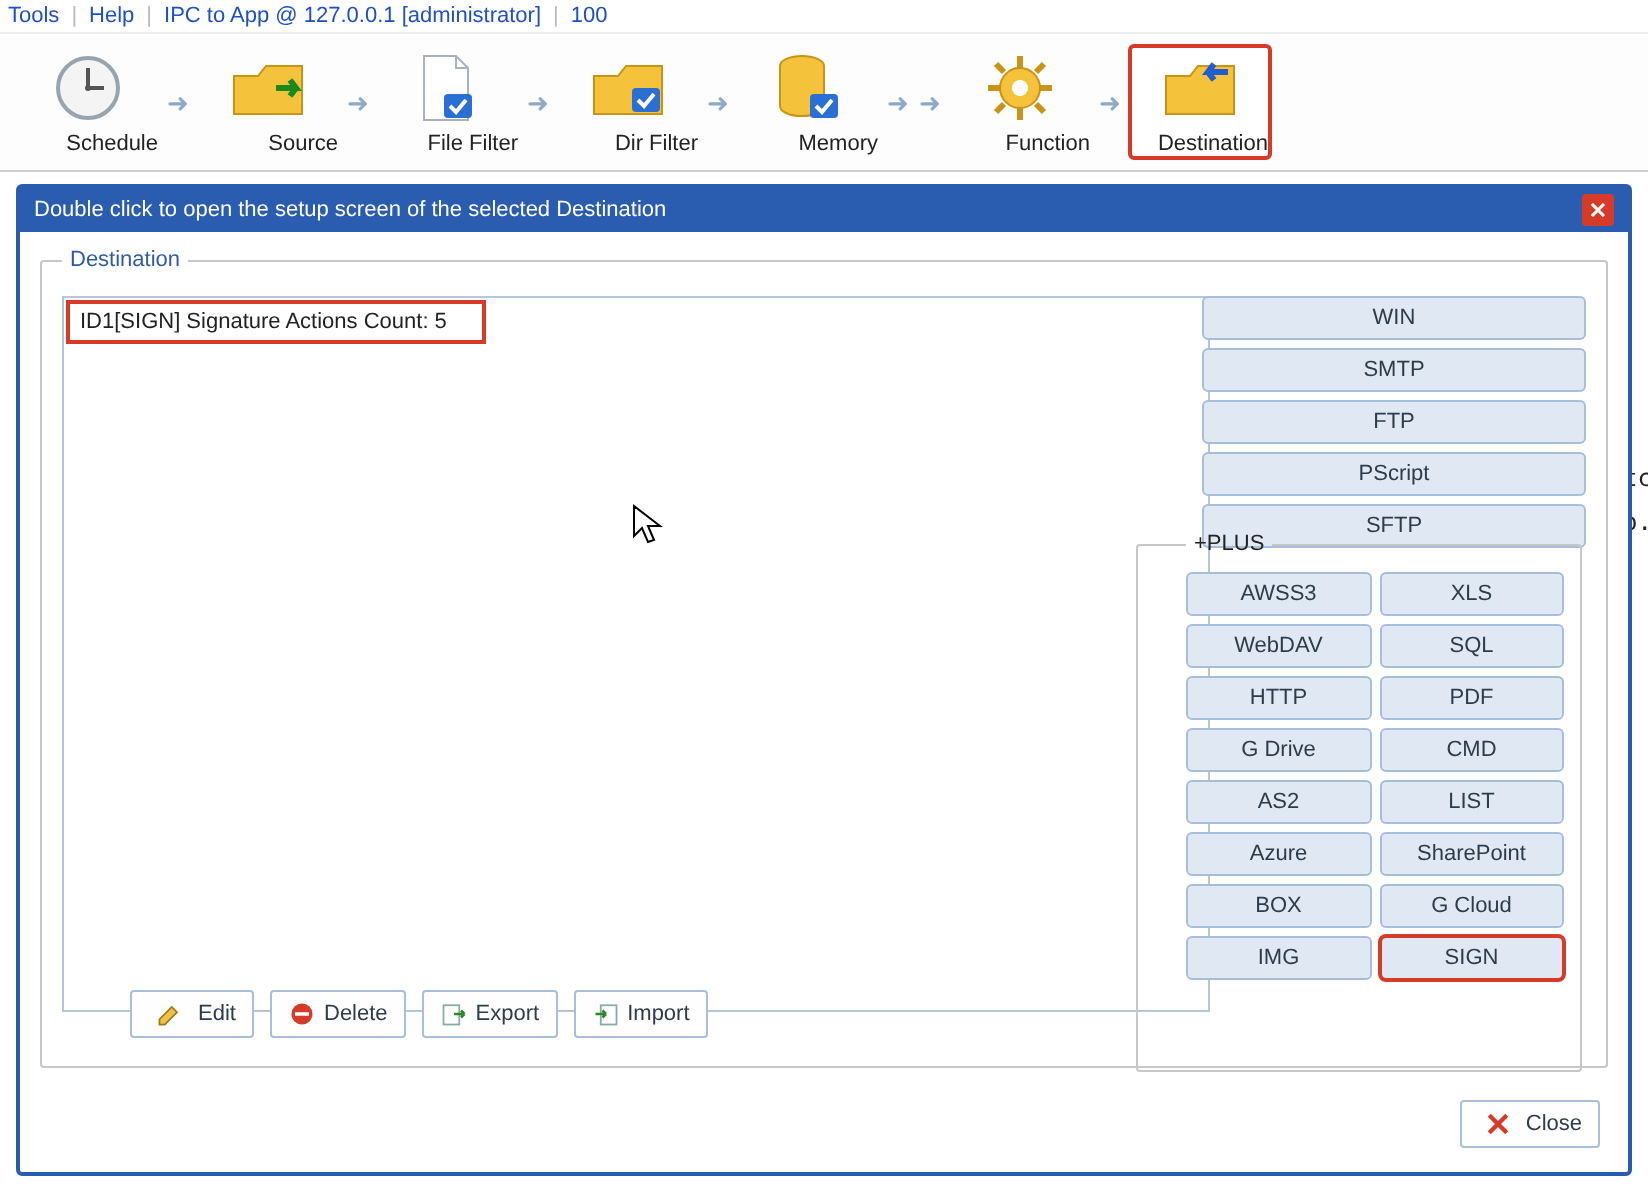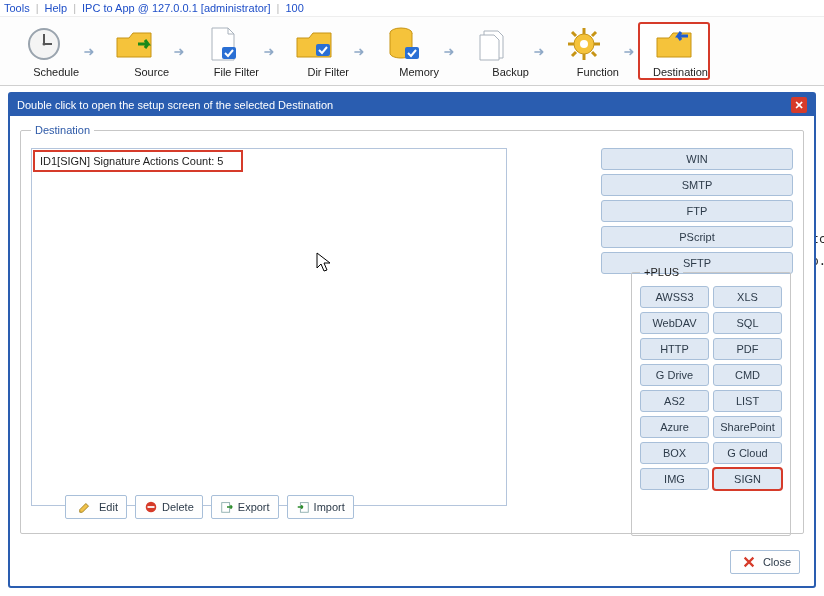--- a/index.html
+++ b/index.html
@@ -12,23 +12,23 @@
   .tb-icon { width:48px; height:40px; margin:0 auto 2px auto; display:flex; align-items:center; justify-content:center;}
   .tb-label { color:#222; font-size:11px;}
   .arrow { color:#8fa9c7; font-size:13px; width:14px; text-align:center;}
   svg { display:block; margin:auto;}
   .panel { margin:6px 8px; border:2px solid #2a5db0; border-radius:3px; height:496px; position:relative; background:#fff;}
   .panel-title { background:#2a5db0; color:#fff; font-size:11px; padding:3px 7px; display:flex; justify-content:space-between; align-items:center;gap:34px;}
   .panel-close { width:16px;height:16px;background:#d63b2a;border-radius:2px;display:flex;align-items:center;justify-content:center;color:#fff;font-weight:bold;font-size:11px;cursor:default;}
   .panel-body { position:absolute; top:22px; left:0; right:0; bottom:0; padding:8px;}
   fieldset.dest { border:1px solid #c7c7c7; border-radius:2px; padding:8px 10px 10px 10px; height:410px; position:relative;}
   fieldset.dest legend { font-size:11px; color:#2e5aa8; padding:0 4px;}
-  fieldset.plus { border:1px solid #c7c7c7; border-radius:2px; padding:8px 8px 8px 8px; position:absolute; right:10px; top:130px; width:160px; height:270px;}
+  fieldset.plus { border:1px solid #c7c7c7; border-radius:2px; padding:8px 8px 8px 24px; position:absolute; right:10px; top:130px; width:223px; height:270px;}
   fieldset.plus legend { font-size:11px; color:#222; padding:0 4px;}
-  .list-area { border:1px solid #b4c5dc; width:476px; height:358px; background:#fff; position:absolute; left:10px; top:12px;}
+  .list-area { border:1px solid #b4c5dc; width:574px; height:358px; background:#fff; position:absolute; left:10px; top:12px;}
   .list-row { border:2px solid #d63b2a; margin:1px; padding:3px 5px; background:#fff; color:#222; font-size:11px; width:210px;}
   .side-btns { position:absolute; right:10px; top:12px; width:192px; display:grid; grid-template-columns:1fr; gap:4px;}
   .pbtn { background:#dfe8f3; border:1px solid #a8bfd9; border-radius:3px; height:22px; display:flex; align-items:center; justify-content:center; font-size:11px; color:#2d3b4a; cursor:default;}
   .pbtn.highlight { outline:2px solid #d63b2a; outline-offset:-1px;}
   .plus-grid { display:grid; grid-template-columns:1fr 1fr; gap:4px;}
   .bottom-btns { position:absolute; left:44px; bottom:14px; display:flex; gap:8px;}
   .ibtn { background:#fefefe; border:1px solid #a8bfd9; border-radius:2px; height:24px; min-width:62px; padding:0 8px; display:flex; align-items:center; justify-content:center; gap:4px; font-size:11px; color:#2d3b4a; cursor:default;margin-top:43px;}
   .ibtn svg { width:14px;height:14px;}
   .close-btn { position:absolute; right:14px; bottom:12px;}
   .close-btn .ibtn{ min-width:70px;}
@@ -104,29 +104,20 @@
       <svg width="34" height="38">
           <ellipse cx="14" cy="8" rx="11" ry="5" fill="#f5c33b" stroke="#c79415"></ellipse>
           <path d="M3 8v20c0 3 5 5 11 5s11-2 11-5V8" fill="#f5c33b" stroke="#c79415"></path>
           <rect x="18" y="22" width="14" height="12" rx="2" fill="#2a6fd4"></rect>
           <path d="M21 28l3 3 5-6" stroke="#fff" stroke-width="2" fill="none"></path>
         </svg>
     </div>
     <div class="tb-label" data-interactable="false">Memory</div>
   </div>
   <div class="arrow" data-interactable="false">➜</div>
-  <div class="tb-btn" data-interactable="true">
-    <div class="tb-icon" data-interactable="false">
-      <svg width="38" height="38">
-          <path d="M9 6h14l5 5v22H9z" fill="#fff" stroke="#a9b2bc"></path>
-          <path d="M5 10h14l5 5v20H5z" fill="#fff" stroke="#a9b2bc"></path>
-        </svg>
-    </div>
-    <div class="tb-label" data-interactable="false">Backup</div>
-  </div>
   <div class="arrow" data-interactable="false">➜</div>
   <div class="tb-btn" data-interactable="true">
     <div class="tb-icon" data-interactable="false">
       <svg width="38" height="38">
           <circle cx="19" cy="19" r="10" fill="#f5c33b" stroke="#c79415"></circle>
           <g stroke="#c79415" stroke-width="3">
             <line x1="19" y1="3" x2="19" y2="9"></line>
             <line x1="19" y1="29" x2="19" y2="35"></line>
             <line x1="3" y1="19" x2="9" y2="19"></line>
             <line x1="29" y1="19" x2="35" y2="19"></line>

